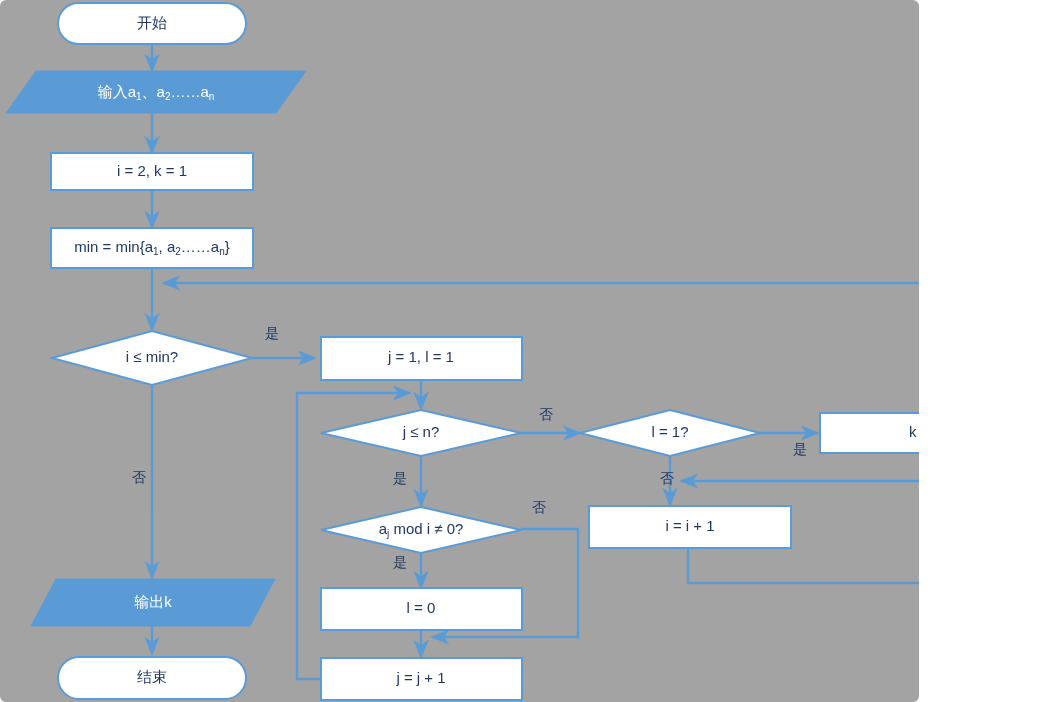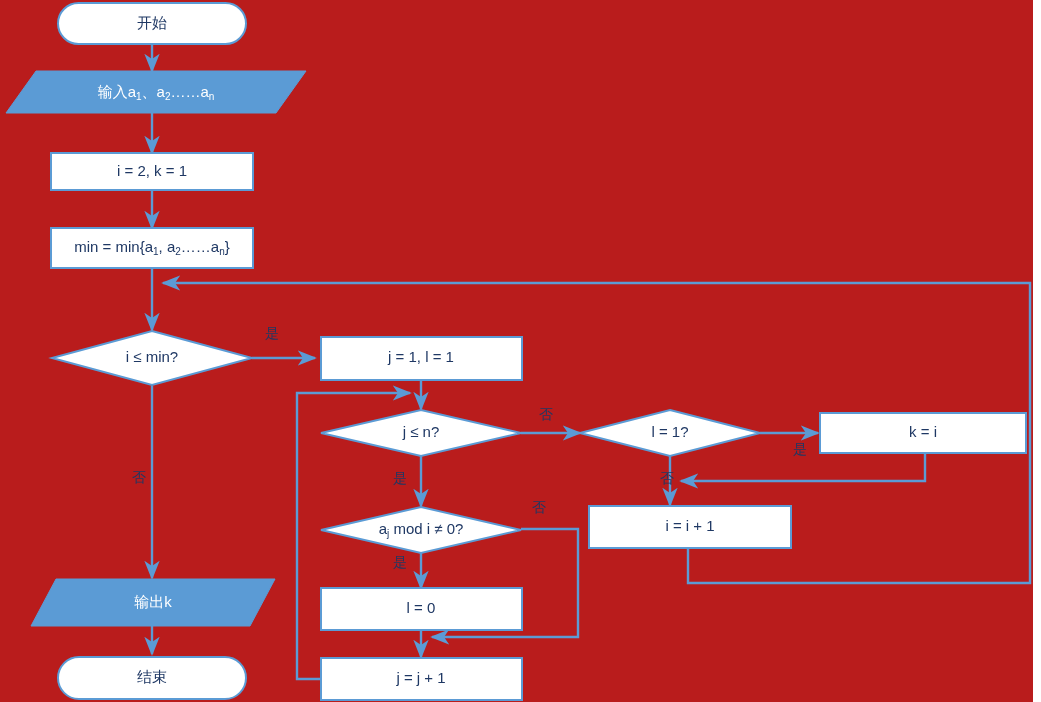--- a/index.html
+++ b/index.html
@@ -6,24 +6,25 @@
   html, body {
     margin: 0;
     padding: 0;
     background: #ffffff;
   }
   body {
     font-family: "Liberation Sans", "DejaVu Sans", sans-serif;
   }
   #canvas {
     position: relative;
-    width: 1033px;
+    width: 919px;
     height: 702px;
-    background: #b91c1c;
+    background: #a3a3a3;
     overflow: hidden;
+    border-radius: 6px;
   }
   svg#flow {
     position: absolute;
     left: 0;
     top: 0;
     width: 1041px;
     height: 702px;
   }
   .node-text {
     fill: #1F3864;

